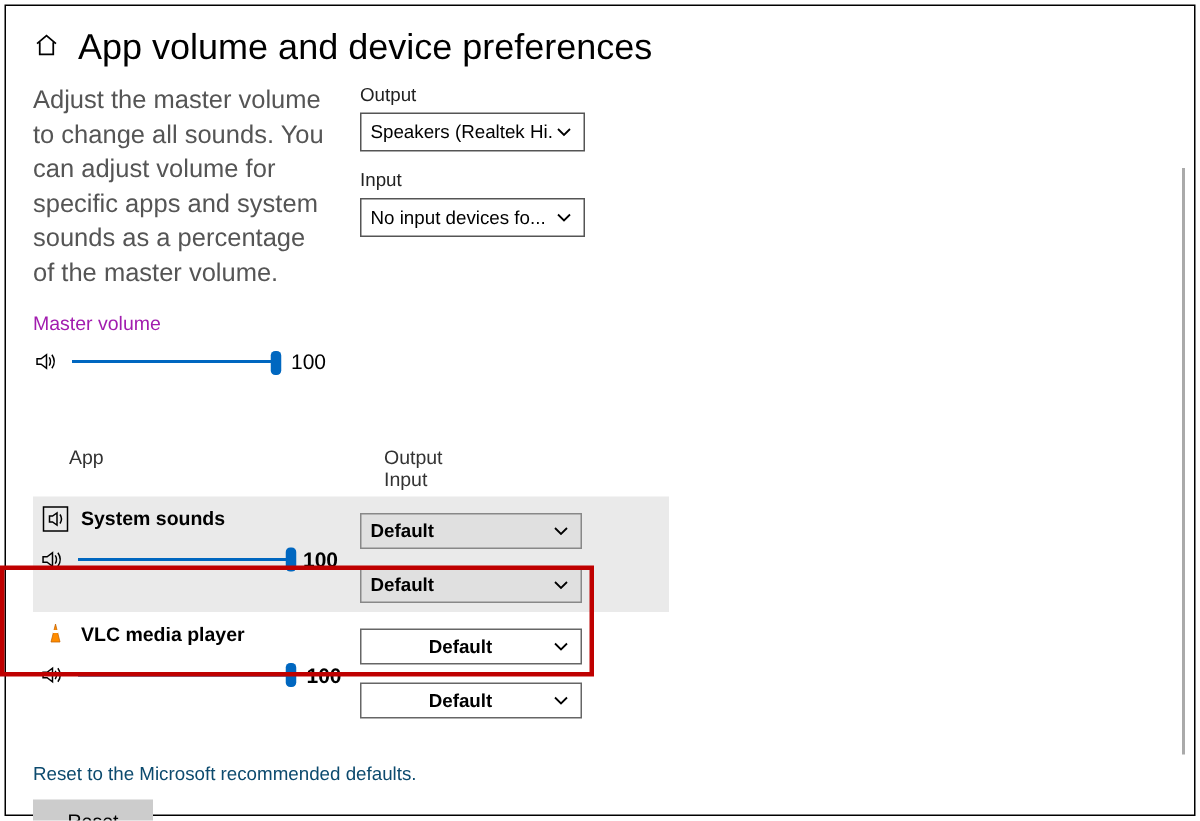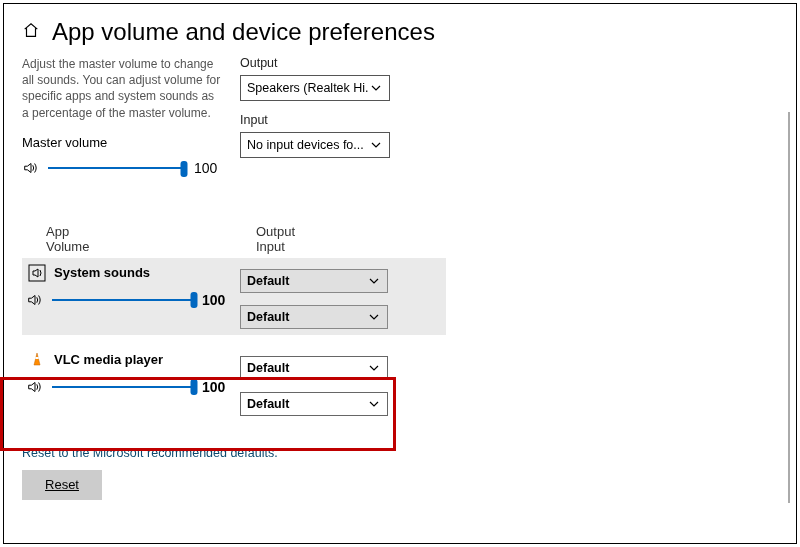--- a/index.html
+++ b/index.html
@@ -21,23 +21,23 @@
 
 .content { padding:0 0 0 18px; position:relative; }
 .header { display:flex; align-items:center; gap:12px; margin-top:14px; }
 .header .home-icon svg{width:18px;height:18px;}
 .header h1 { font-weight:400; font-size:24px;text-align:center; }
 
 .cols { display:flex; margin-top:10px; }
 .col-left { width:218px; padding-right:18px; }
 .col-right { width:160px; }
 
-.desc-text { font-size:12px; color:#555; line-height:1.35; }
-
-.master-label { font-size:13px; margin-top:14px; color:#000000;}
+.desc-text { font-size:17px; color:#555; line-height:1.35; }
+
+.master-label { font-size:13px; margin-top:14px; color:#a21caf;}
 
 .slider-row { display:flex; align-items:center; margin-top:8px; }
 .spk-icon { width:22px; display:flex; justify-content:flex-start; }
 .spk-icon svg{width:18px;height:18px;}
 .slider { flex:1; height:20px; position:relative; margin:0 10px 0 4px; }
 .slider .track { position:absolute; top:9px; left:0; right:0; height:2px; background:#999; }
 .slider .fill { position:absolute; top:9px; left:0; height:2px; background:#0067c0; }
 .slider .thumb { position:absolute; top:3px; width:7px; height:16px; background:#0067c0; border-radius:3px; transform:translateX(-50%);}
 .slider-val { font-size:14px; width:28px; }
 
@@ -137,21 +137,20 @@
               </span>
           </div>
         </div>
       </div>
     </div>
 
     <div class="app-section">
       <div class="col-headers">
         <div class="ch-left">
           <div>App</div>
-          <div>Volume</div>
         </div>
         <div class="ch-right">
           <div>Output</div>
           <div>Input</div>
         </div>
       </div>
 
       <div class="app-row highlight" style="margin-top:4px;">
         <div class="app-left">
           <div class="app-name-row">
@@ -192,21 +191,21 @@
             <span class="dd-text">Default</span>
             <span class="chev">
                 <svg viewBox="0 0 10 10">
                   <path d="M1 3 L5 7 L9 3" fill="none" stroke="#000" stroke-width="1.2"></path>
                 </svg>
               </span>
           </div>
         </div>
       </div>
 
-      <div class="app-row" style="margin-top:10px;">
+      <div class="app-row" style="margin-top:0;text-align:center;">
         <div class="app-left">
           <div class="app-name-row">
             <span class="app-icon">
               <svg viewBox="0 0 18 18">
                   <path d="M9 2 L12 14 H6 Z" fill="#ff8c00" stroke="#c06000" stroke-width="0.5"></path>
                   <rect x="7.3" y="6" width="3.4" height="2" fill="#fff"></rect>
                 </svg>
             </span>
             <span class="app-name">VLC media player</span>
           </div>

